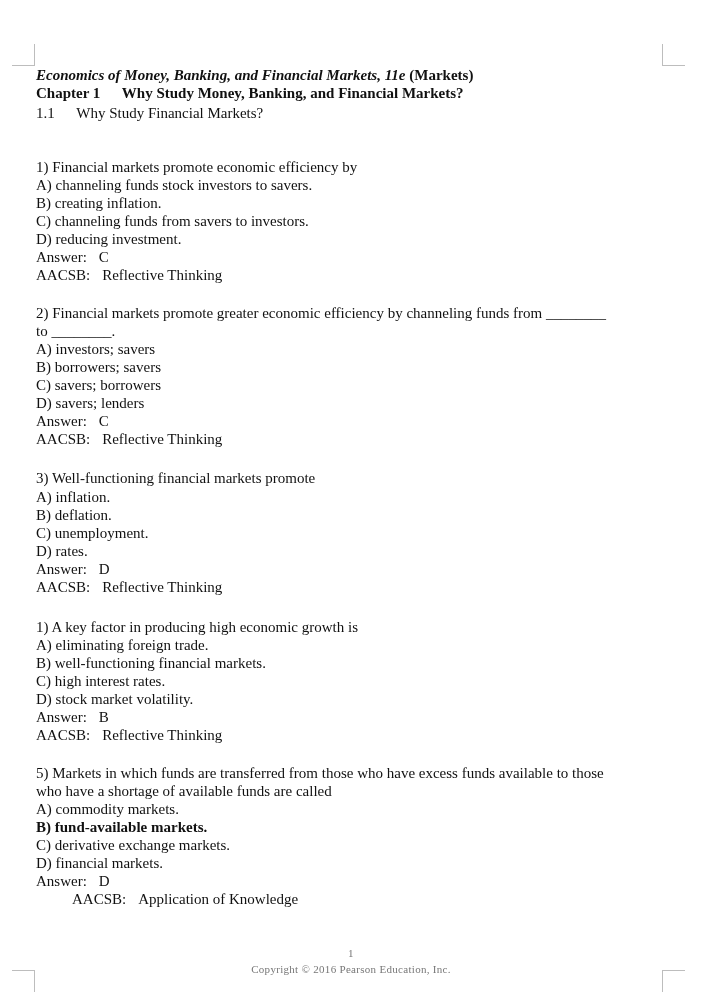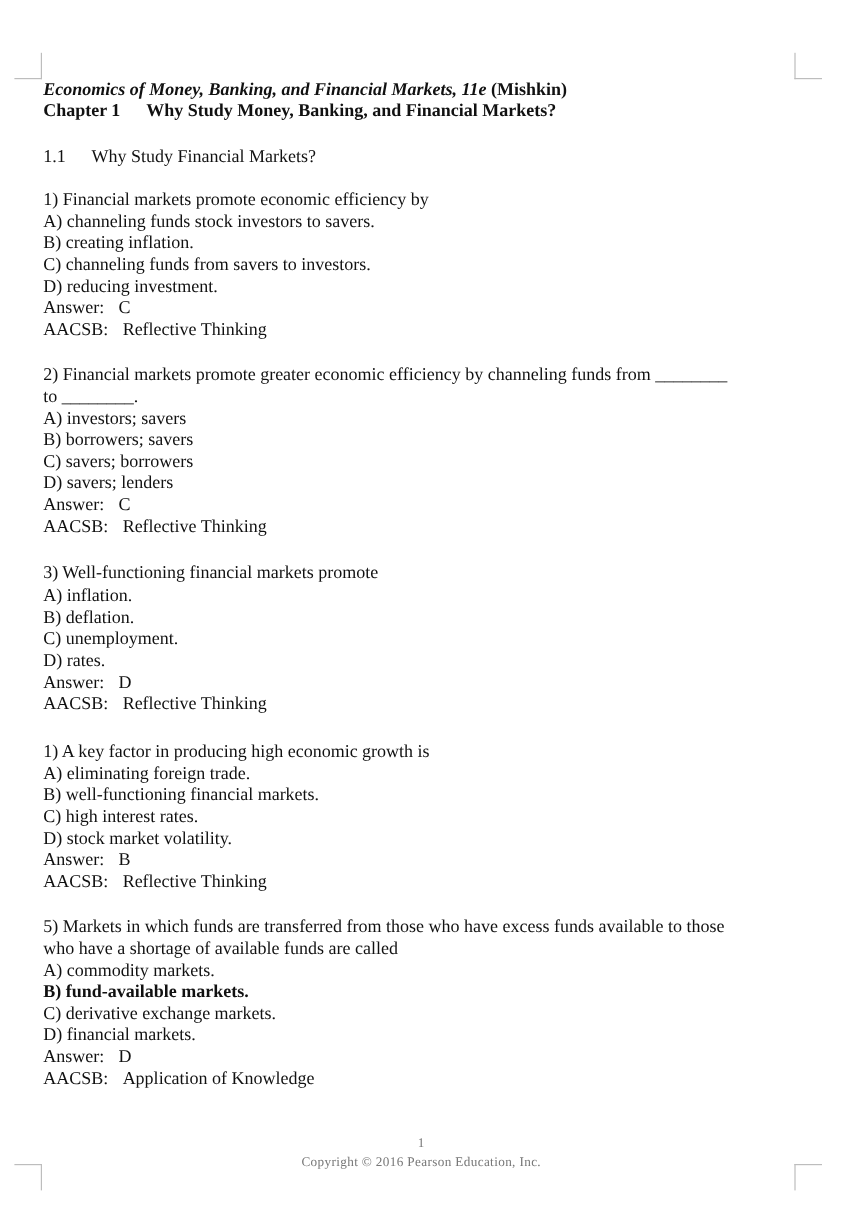--- a/index.html
+++ b/index.html
@@ -20,28 +20,28 @@
 <div class="crop" style="left:12px;top:65px;width:23px;height:1px;"></div>
 <div class="crop" style="left:662px;top:44px;width:1px;height:22px;"></div>
 <div class="crop" style="left:662px;top:65px;width:23px;height:1px;"></div>
 <div class="crop" style="left:12px;top:970px;width:23px;height:1px;"></div>
 <div class="crop" style="left:34px;top:970px;width:1px;height:22px;"></div>
 <div class="crop" style="left:662px;top:970px;width:23px;height:1px;"></div>
 <div class="crop" style="left:662px;top:970px;width:1px;height:22px;"></div>
 
 <div class="line title1" style="top:66px;">
   <i>Economics of Money, Banking, and Financial Markets, 11e</i>
-  <span>(Mishkin)</span>
+  <span>(Markets)</span>
 </div>
 <div class="line title1" style="top:84px;">
   <span>Chapter 1</span><span class="tab"></span>
   <span>Why Study Money, Banking, and Financial Markets?</span>
 </div>
 
-<div class="line" style="top:122px;">
+<div class="line" style="top:104px;">
   <span>1.1</span><span class="tab"></span>
   <span>Why Study Financial Markets?</span>
 </div>
 
 <div id="questions">
     <div class="line" style="top: 158px; text-align: center;"><span>1) Financial markets promote economic efficiency by</span></div>
     <div class="line" style="top: 176px;"><span>A) channeling funds stock investors to savers.</span></div>
     <div class="line" style="top: 194px;"><span>B) creating inflation.</span></div>
     <div class="line" style="top: 212px;"><span>C) channeling funds from savers to investors.</span></div>
     <div class="line" style="top: 230px;"><span>D) reducing investment.</span></div>
@@ -69,17 +69,17 @@
     <div class="line" style="top: 690px;"><span>D) stock market volatility.</span></div>
     <div class="line" style="top: 708px;"><span>Answer:</span><span class="tab2"></span><span>B</span></div>
     <div class="line" style="top: 726px;"><span>AACSB:</span><span class="tab2"></span><span>Reflective Thinking</span></div>
     <div class="line" style="top: 764px;"><span>5) Markets in which funds are transferred from those who have excess funds available to those</span></div>
     <div class="line" style="top: 782px;"><span>who have a shortage of available funds are called</span></div>
     <div class="line" style="top: 800px;"><span>A) commodity markets.</span></div>
     <div class="line" style="top: 818px; font-weight: bold;"><span>B) fund-available markets.</span></div>
     <div class="line" style="top: 836px;"><span>C) derivative exchange markets.</span></div>
     <div class="line" style="top: 854px;"><span>D) financial markets.</span></div>
     <div class="line" style="top: 872px;"><span>Answer:</span><span class="tab2"></span><span>D</span></div>
-    <div class="line" style="top: 890px;"><span>AACSB:</span><span class="tab2"></span><span>Application of Knowledge</span></div>
+    <div class="line" style="top: 890px; margin-left: 36px;"><span>AACSB:</span><span class="tab2"></span><span>Application of Knowledge</span></div>
   </div>
 
 <div class="footer" style="top:947px;">1</div>
 <div class="footer" style="top:963px;">Copyright © 2016 Pearson Education, Inc.</div>
 
 </body></html>

